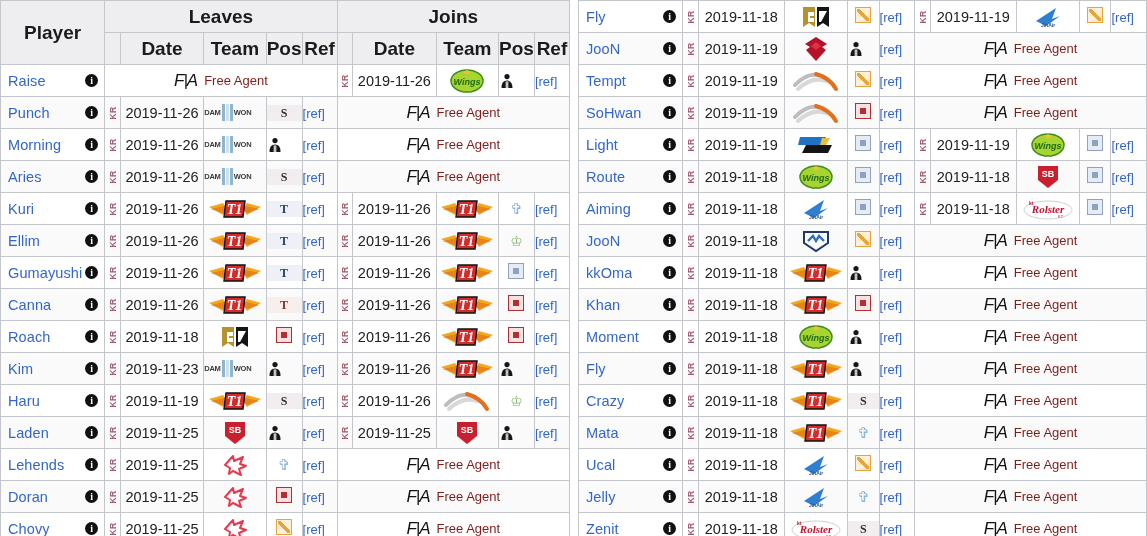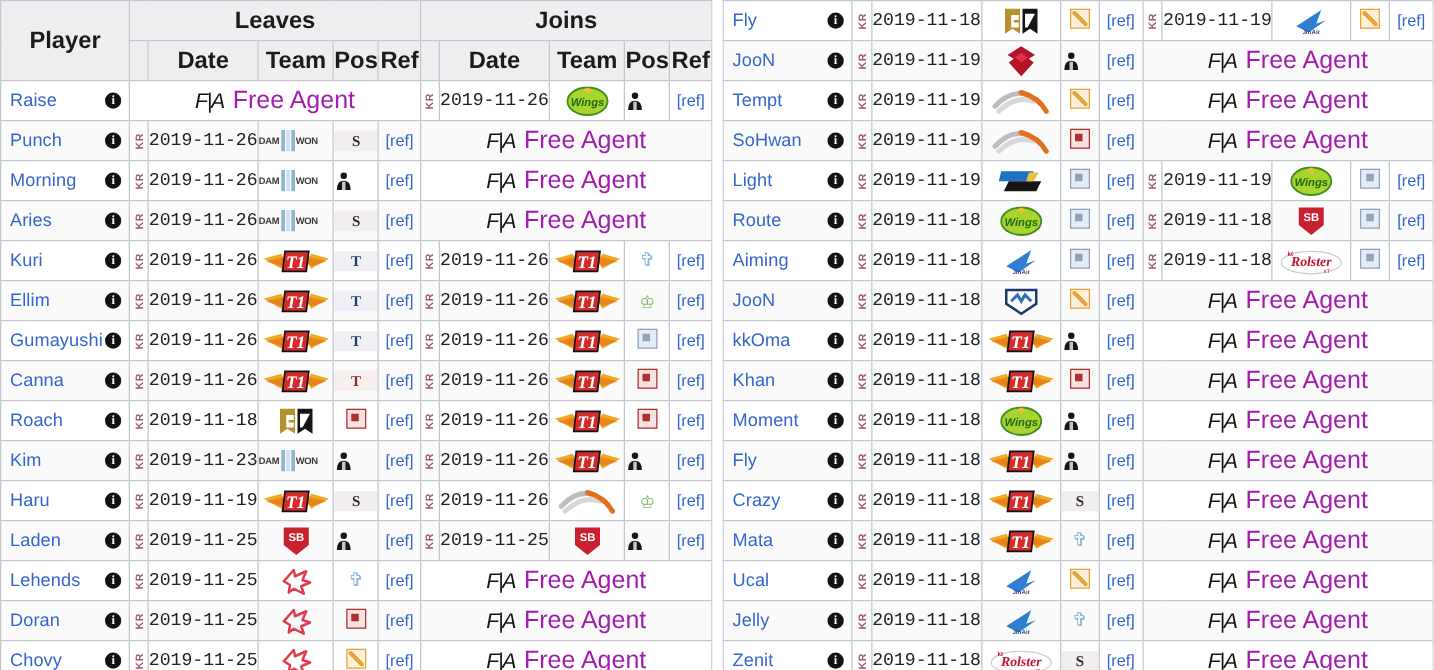--- a/index.html
+++ b/index.html
@@ -68,30 +68,30 @@
     background: #111; color: #fff; font-size: 10px; font-weight: bold;
     display: inline-flex; align-items: center; justify-content: center;
     font-family: "Liberation Serif", serif; flex: 0 0 auto; line-height: 1;
   }
   .flag-kr {
     display: block; font-size: 8.5px; font-weight: bold; color: #a05a6e;
     transform: rotate(-90deg); letter-spacing: .4px; text-align: center;
     font-family: "Liberation Sans", sans-serif;
   }
   .flag-wrap { display:flex; align-items:center; justify-content:center; height:100%; }
-  .cell-date { text-align: center; font-size: 14.5px; color: #202122; padding: 0 2px; font-family: Liberation Mono, monospace; }
-  .cell-ref  { text-align: center; }
+  .cell-date { text-align: center; font-size: 14.5px; color: #202122; padding: 0 2px; }
+  .cell-ref  { }
   .reflink   { color: #3366cc; font-size: 13px; }
   .cell-team { text-align: center; }
   .cell-pos  { text-align: center; }
 
   
   .fa-cell { text-align: center; }
   .fa-inner { display: flex; align-items: center; justify-content: center; gap: 7px; }
-  .fa-text { font-size: 20px; color: #a21caf; }
+  .fa-text { font-size: 13px; color: #7f1d1d; }
 
   
   .logo { display: inline-block; vertical-align: middle; line-height: 0; }
 
   
   .fa-mark { font-family: "Liberation Sans", sans-serif; font-weight: normal;
              font-size: 17px; font-style: italic; letter-spacing: -1px;
              color: #111; transform: skewX(-6px); }
 
   

